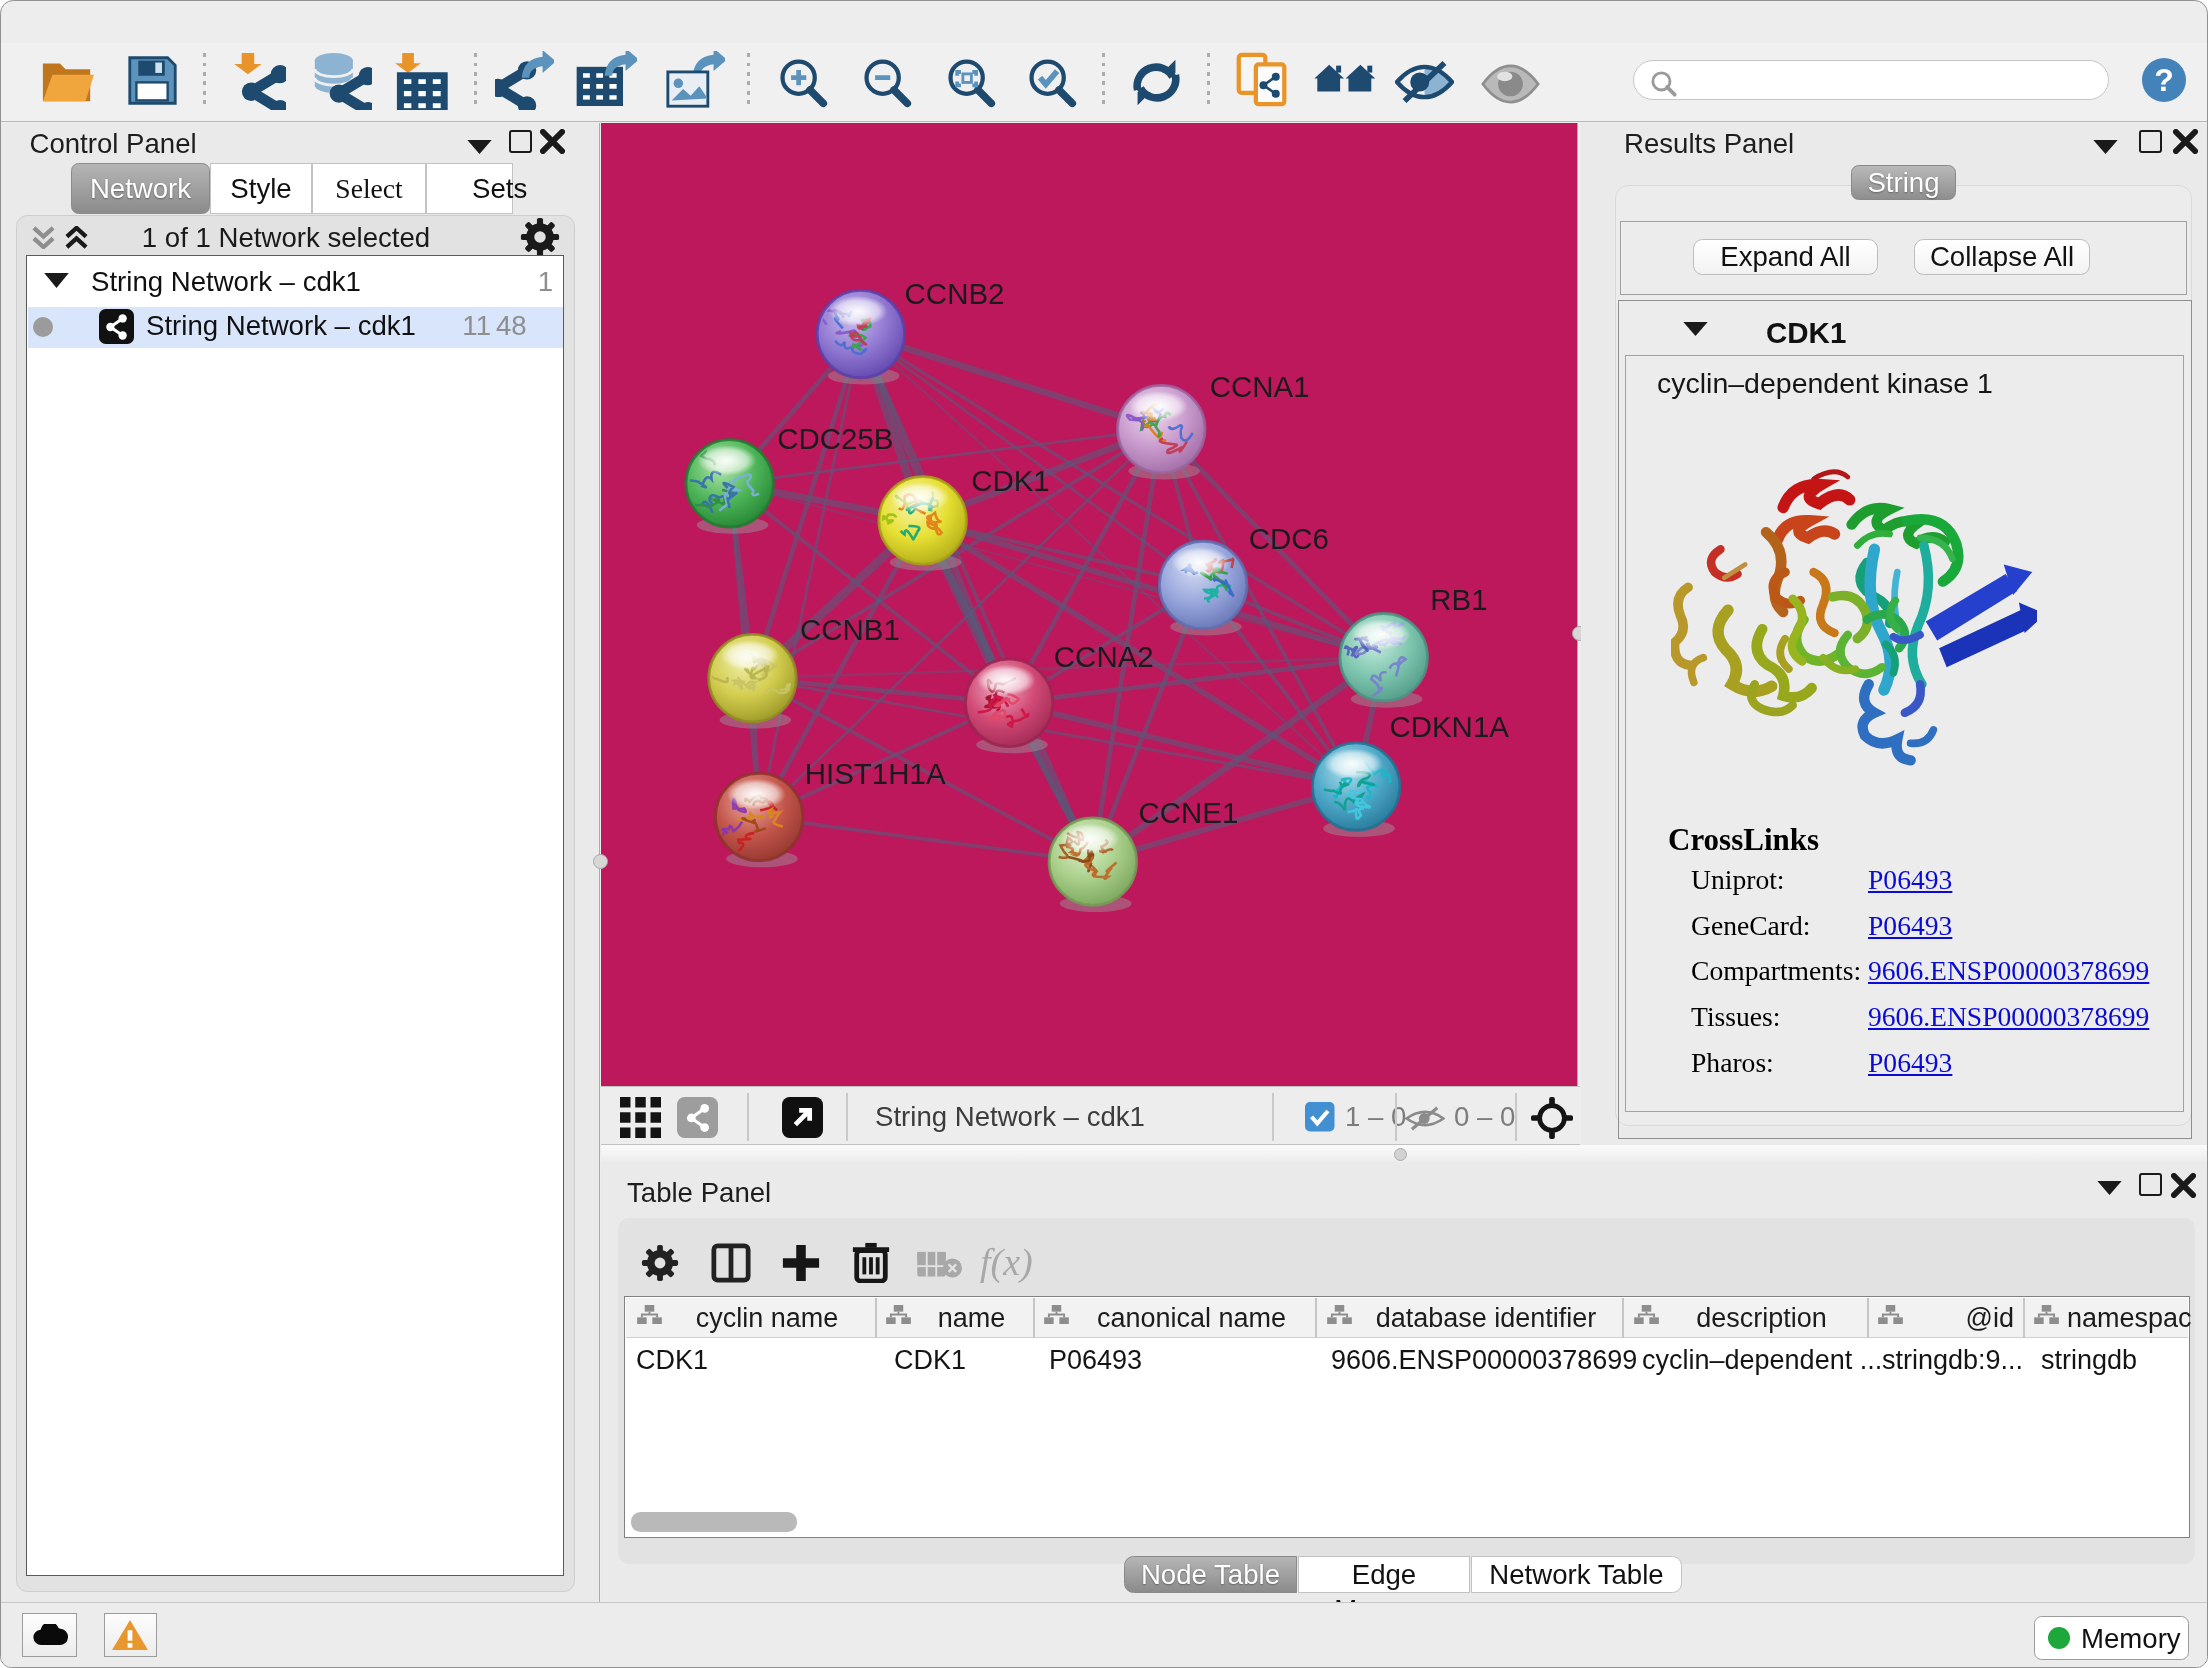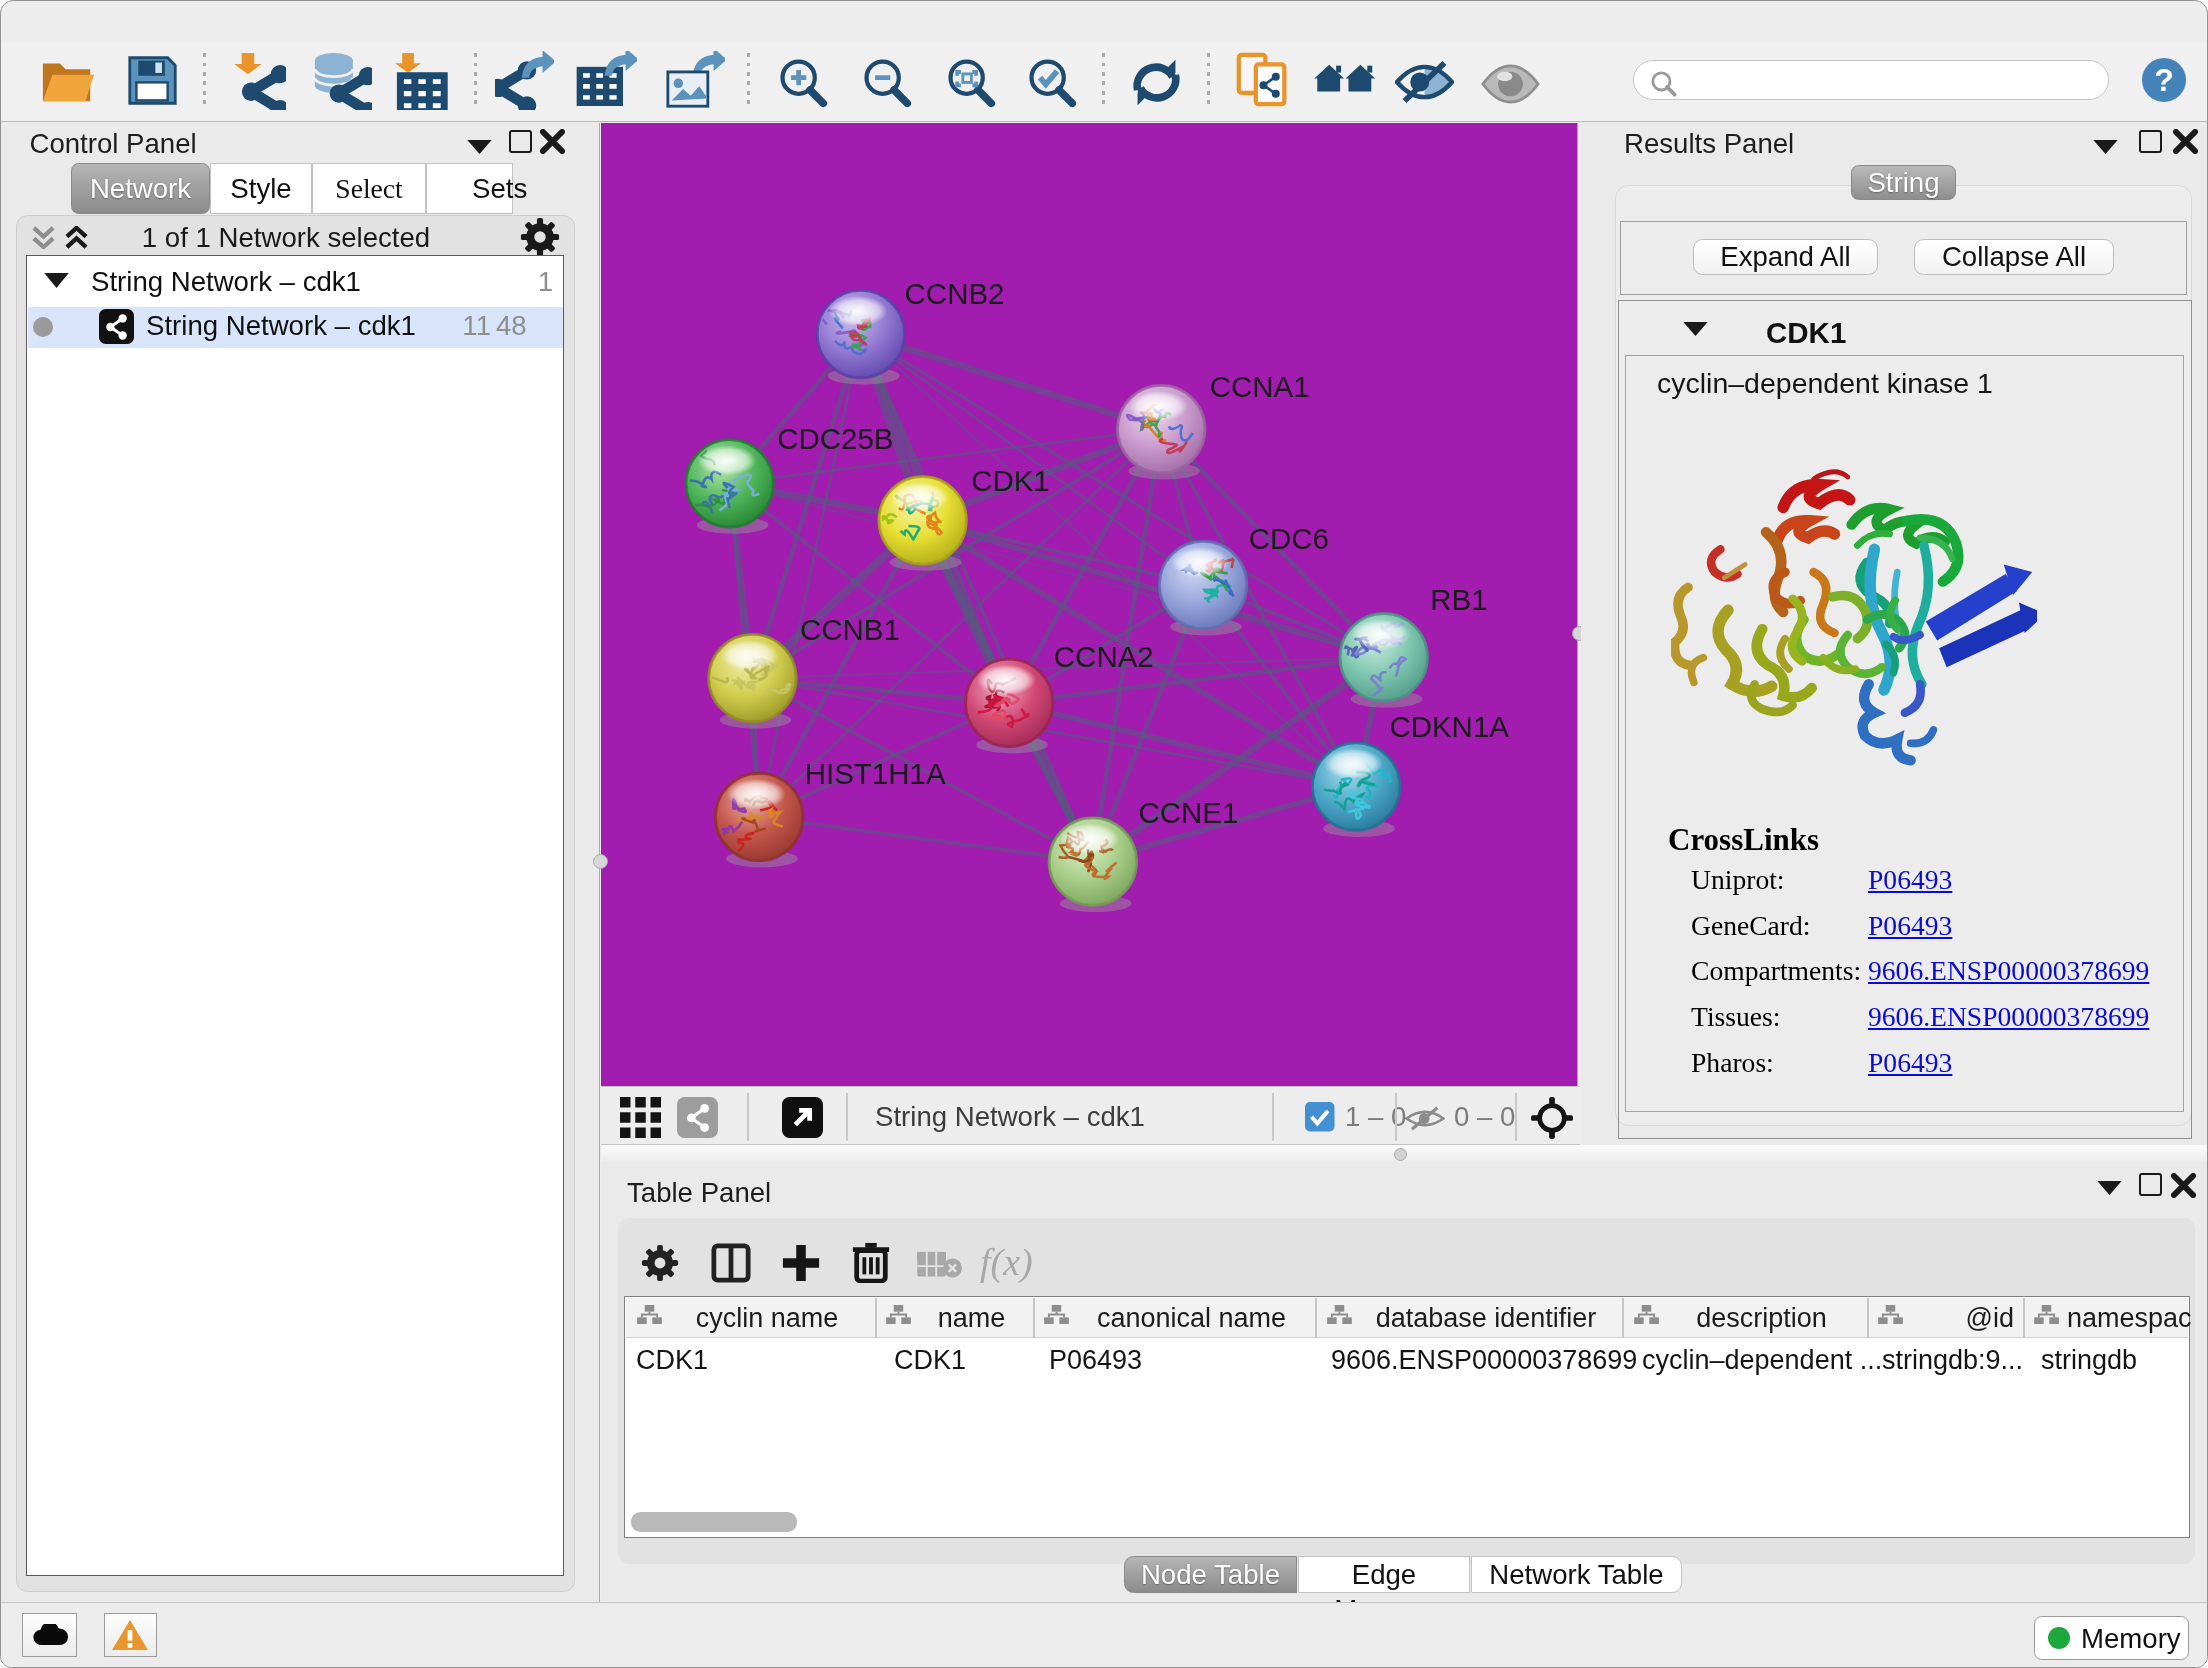--- a/index.html
+++ b/index.html
@@ -224,21 +224,21 @@
         <g fill="#fff">
           <circle cx="25" cy="10" r="4.4"></circle>
           <circle cx="12" cy="19" r="4.4"></circle>
           <circle cx="25" cy="28" r="4.4"></circle>
         </g>
       </svg>
 <div class="abs" style="left:145px;top:187px;font-size:27.6px;color:#101010">String Network – cdk1</div>
 <div class="abs" style="left:433px;top:187px;width:57px;text-align:right;font-size:27.6px;color:#8e8e8e">11</div>
 <div class="abs" style="left:495px;top:187px;width:57px;font-size:27.6px;color:#8e8e8e">48</div>
 </div>
-    <div class="abs" style="left:600px;top:122px;width:977px;height:963px;background:#a21caf;border-right:1.9px solid #a9a9a9">
+    <div class="abs" style="left:600px;top:122px;width:977px;height:963px;background:#be185d;border-right:1.9px solid #a9a9a9">
 <svg width="977" height="963" viewBox="0 0 1027 1013" style="position:absolute;left:0;top:0">
 <defs>
 <radialGradient id="HL" cx="0.5" cy="0.5" r="0.5">
             <stop offset="0" stop-color="#fff" stop-opacity="0.95"></stop>
             <stop offset="0.7" stop-color="#fff" stop-opacity="0.55"></stop>
             <stop offset="1" stop-color="#fff" stop-opacity="0"></stop>
           </radialGradient>
 <radialGradient id="GCCNB2" cx="0.40" cy="0.32" r="0.78">
             <stop offset="0" stop-color="#c9bcec"></stop>
             <stop offset="0.5" stop-color="#9279d2"></stop>
@@ -595,21 +595,21 @@
         <path d="M0 0 h26 l-13 15 z" fill="#1a1a1a"></path>
       </svg>
 <div class="abs" style="left:558px;top:6.7px;width:23px;height:23px;border:2.9px solid #1a1a1a;border-radius:2.9px"></div>
 <svg class="abs" style="left:592px;top:5.7px" width="25" height="25" viewBox="0 0 26 26">
         <path d="M3 3 L23 23 M23 3 L3 23" stroke="#1a1a1a" stroke-width="6" stroke-linecap="round"></path>
       </svg>
 <div class="abs" style="left:34px;top:62px;width:577px;height:941px;background:#ececec;border:1px solid #d9d9d9;border-radius:13.3px"></div>
 <div class="abs" style="left:270px;top:42px;width:105px;height:35px;border-radius:7.6px;background:linear-gradient(#b9b9b9,#8e8e8e);border:1px solid #898989;color:#fff;font-size:27.6px;text-align:center;line-height:34px;text-shadow:0 1px 1.9px rgba(0,0,0,.35)">String</div>
 <div class="abs" style="left:39px;top:98px;width:567px;height:74px;border:1.9px solid #9f9f9f"></div>
 <div class="btn" style="left:112px;top:116px;width:185px;height:36px;line-height:33px">Expand All</div>
-<div class="btn" style="left:333px;top:116px;width:200px;height:36px;line-height:33px">Collapse All</div>
+<div class="btn" style="left:333px;top:116px;width:176px;height:36px;line-height:33px">Collapse All</div>
 <div class="abs" style="left:37px;top:177px;width:574px;height:839px;border:1.9px solid #8f8f8f"></div>
 <svg class="abs" style="left:102px;top:199px" width="25" height="15" viewBox="0 0 26 16">
         <path d="M0 0 h26 l-13 15 z" fill="#1a1a1a"></path>
       </svg>
 <div class="abs" style="left:185px;top:193px;font-size:29.5px;font-weight:700;color:#111">CDK1</div>
 <div class="abs" style="left:44px;top:232px;width:559px;height:757px;border:1.9px solid #a2a2a2"></div>
 <div class="abs" style="left:76px;top:244px;font-size:28.5px;color:#161616">cyclin–dependent kinase 1</div>
 <svg class="abs" style="left:90px;top:335px" width="366" height="309" viewBox="0 0 385 325">
 <path d="M150 22 q22 -14 36 -2" fill="none" stroke="#b41616" stroke-width="5" stroke-linecap="round" opacity="1.0"></path>
 <path d="M118 52 q10 -26 40 -24 q-24 14 -2 20 q20 -16 32 -4" fill="none" stroke="#c41414" stroke-width="12" stroke-linecap="round" opacity="1.0"></path>

